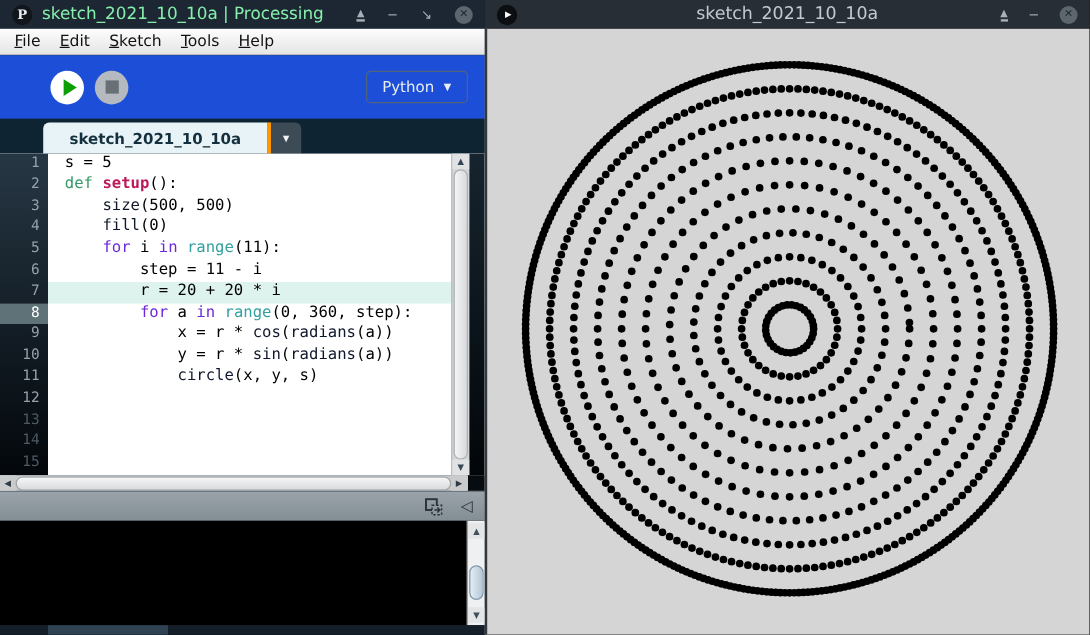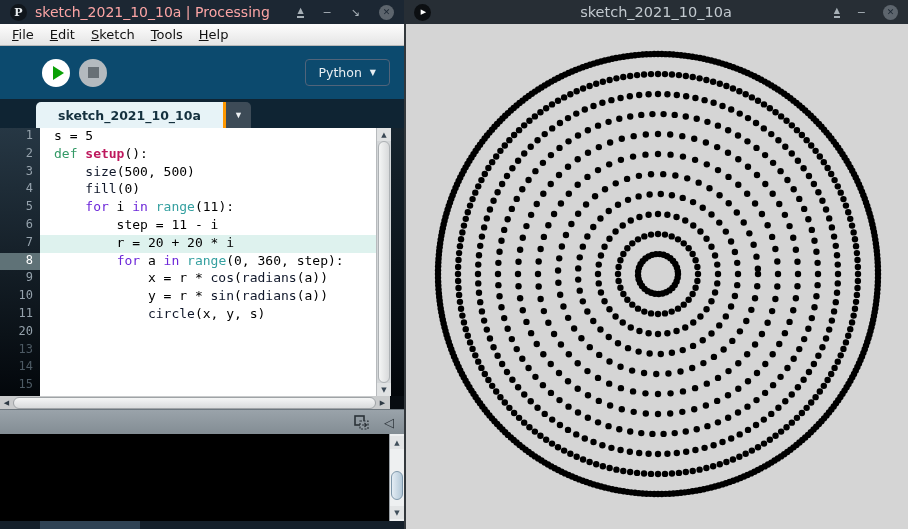--- a/index.html
+++ b/index.html
@@ -5,32 +5,32 @@
   * { margin:0; padding:0; box-sizing:border-box; }
   html,body { background:#000; }
   .screen { width:908px; height:529px; display:flex; font-family:"DejaVu Sans",sans-serif; overflow:hidden; }
 
   
   .pde { width:404px; height:529px; display:flex; flex-direction:column; background:#0f2433; }
 
   .titlebar { height:24px; background:#1c2733; display:flex; align-items:center; padding:0 10px; gap:8px; flex-shrink:0; }
   .app-icon { width:17px; height:17px; border-radius:50%; background:#10161c; color:#e8ecef;
               font:bold 11px "DejaVu Serif",serif; display:flex; align-items:center; justify-content:center; flex-shrink:0; }
-  .tb-title { color:#fca5a5; font-size:14px; white-space:nowrap; overflow:hidden; }
+  .tb-title { color:#86efac; font-size:14px; white-space:nowrap; overflow:hidden; }
   .tb-controls { margin-left:auto; display:flex; gap:19px; align-items:center; color:#a7b0b7; }
   .ctrl { font-size:11px; line-height:1; cursor:default; }
   .eject-glyph { font-size:8px; border-bottom:2px solid currentColor; padding-bottom:1px; }
   .close-btn { width:15px; height:15px; border-radius:50%; background:#5d656d; color:#1c2733;
                font-size:9px; display:flex; align-items:center; justify-content:center; }
 
   .menubar { height:22px; background:linear-gradient(#fdfdfd,#e5e5e5); border-bottom:1px solid #b9b9b9;
              display:flex; align-items:center; padding:0 4px; flex-shrink:0; }
   .menu-item { font-size:13px; color:#111; padding:0 8px; }
 
-  .toolbar { height:53px; background:#0c4a6e; display:flex; align-items:center; padding:0 14px 0 42px; gap:9px; flex-shrink:0; }
+  .toolbar { height:53px; background:#1d4ed8; display:flex; align-items:center; padding:0 14px 0 42px; gap:9px; flex-shrink:0; }
   .btn-run { width:28px; height:28px; border-radius:50%; background:#fff; border:none;
              display:flex; align-items:center; justify-content:center; }
   .play-tri { width:0; height:0; border-left:11px solid #0aa005; border-top:7px solid transparent;
               border-bottom:7px solid transparent; margin-left:4px; }
   .btn-stop { width:28px; height:28px; border-radius:50%; background:#b4babf; border:none;
               display:flex; align-items:center; justify-content:center; }
   .stop-sq { width:11px; height:11px; background:#687076; }
   .mode-btn { margin-left:auto; height:27px; padding:0 13px; background:transparent; border:1px solid #51647a;
               border-radius:4px; color:#e8eef2; font-size:12.5px; display:flex; align-items:center; gap:8px;
               font-family:inherit; }
@@ -159,21 +159,21 @@
           <div class="ln">2</div>
           <div class="ln">3</div>
           <div class="ln">4</div>
           <div class="ln">5</div>
           <div class="ln">6</div>
           <div class="ln">7</div>
           <div class="ln hl">8</div>
           <div class="ln">9</div>
           <div class="ln">10</div>
           <div class="ln">11</div>
-          <div class="ln">20</div>
+          <div class="ln">12</div>
           <div class="ln dim">13</div>
           <div class="ln dim">14</div>
           <div class="ln dim">15</div>
         </div>
       <div class="code">
           <div class="cl"><span class="tok-p">s = 5</span></div>
           <div class="cl"><span class="tok-k1">def</span><span class="tok-p"> </span><span class="tok-fnb">setup</span><span class="tok-p">():</span></div>
           <div class="cl"><span class="tok-p">    </span><span class="tok-fn">size</span><span class="tok-p">(500, 500)</span></div>
           <div class="cl"><span class="tok-p">    </span><span class="tok-fn">fill</span><span class="tok-p">(0)</span></div>
           <div class="cl"><span class="tok-p">    </span><span class="tok-k2">for</span><span class="tok-p"> i </span><span class="tok-k2">in</span><span class="tok-p"> </span><span class="tok-rng">range</span><span class="tok-p">(11):</span></div>

